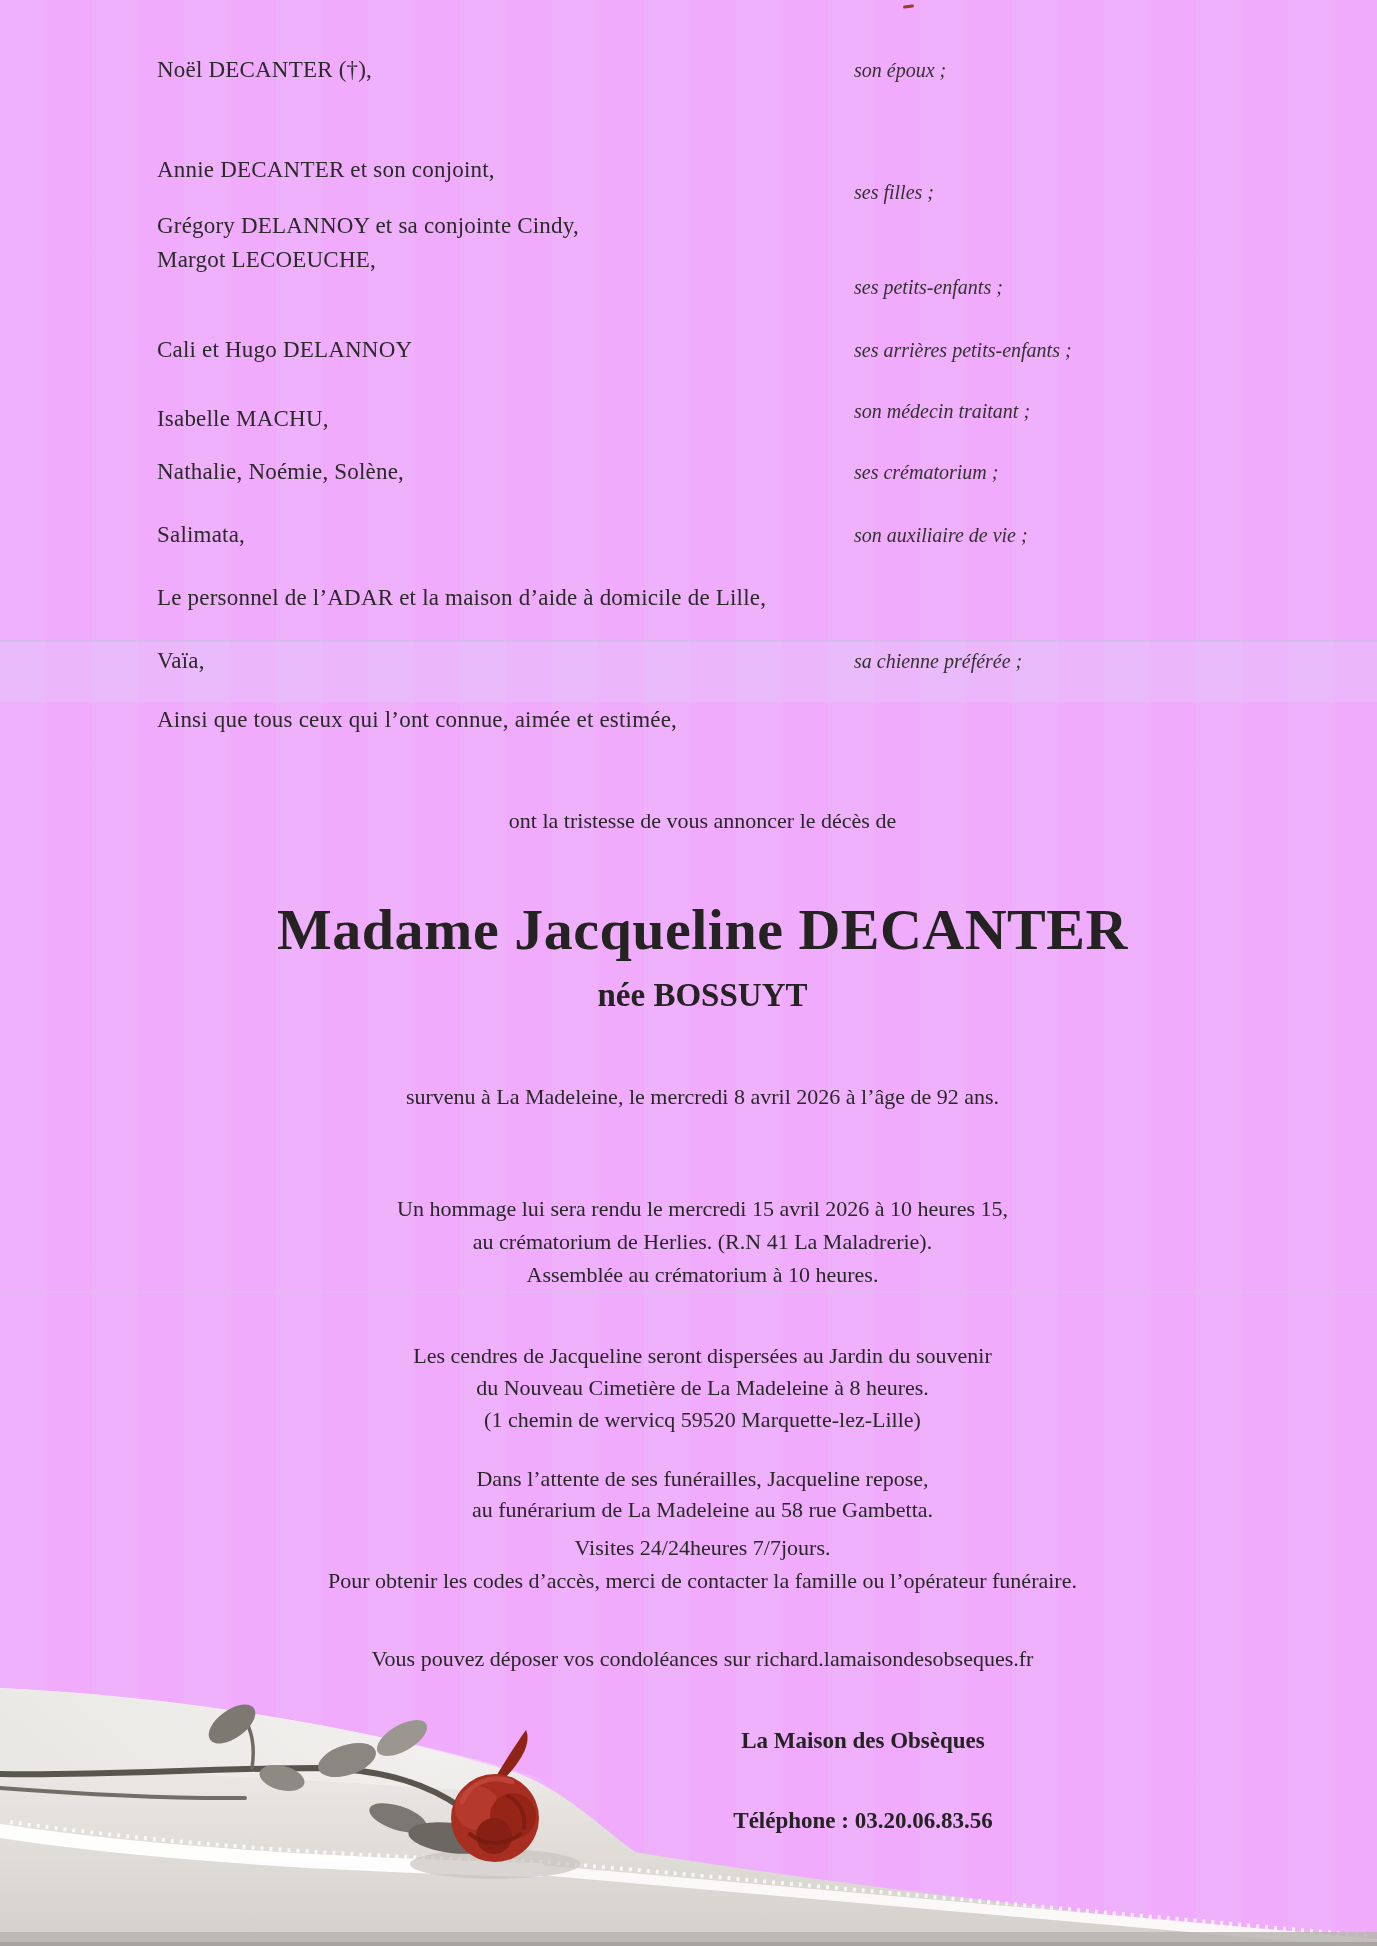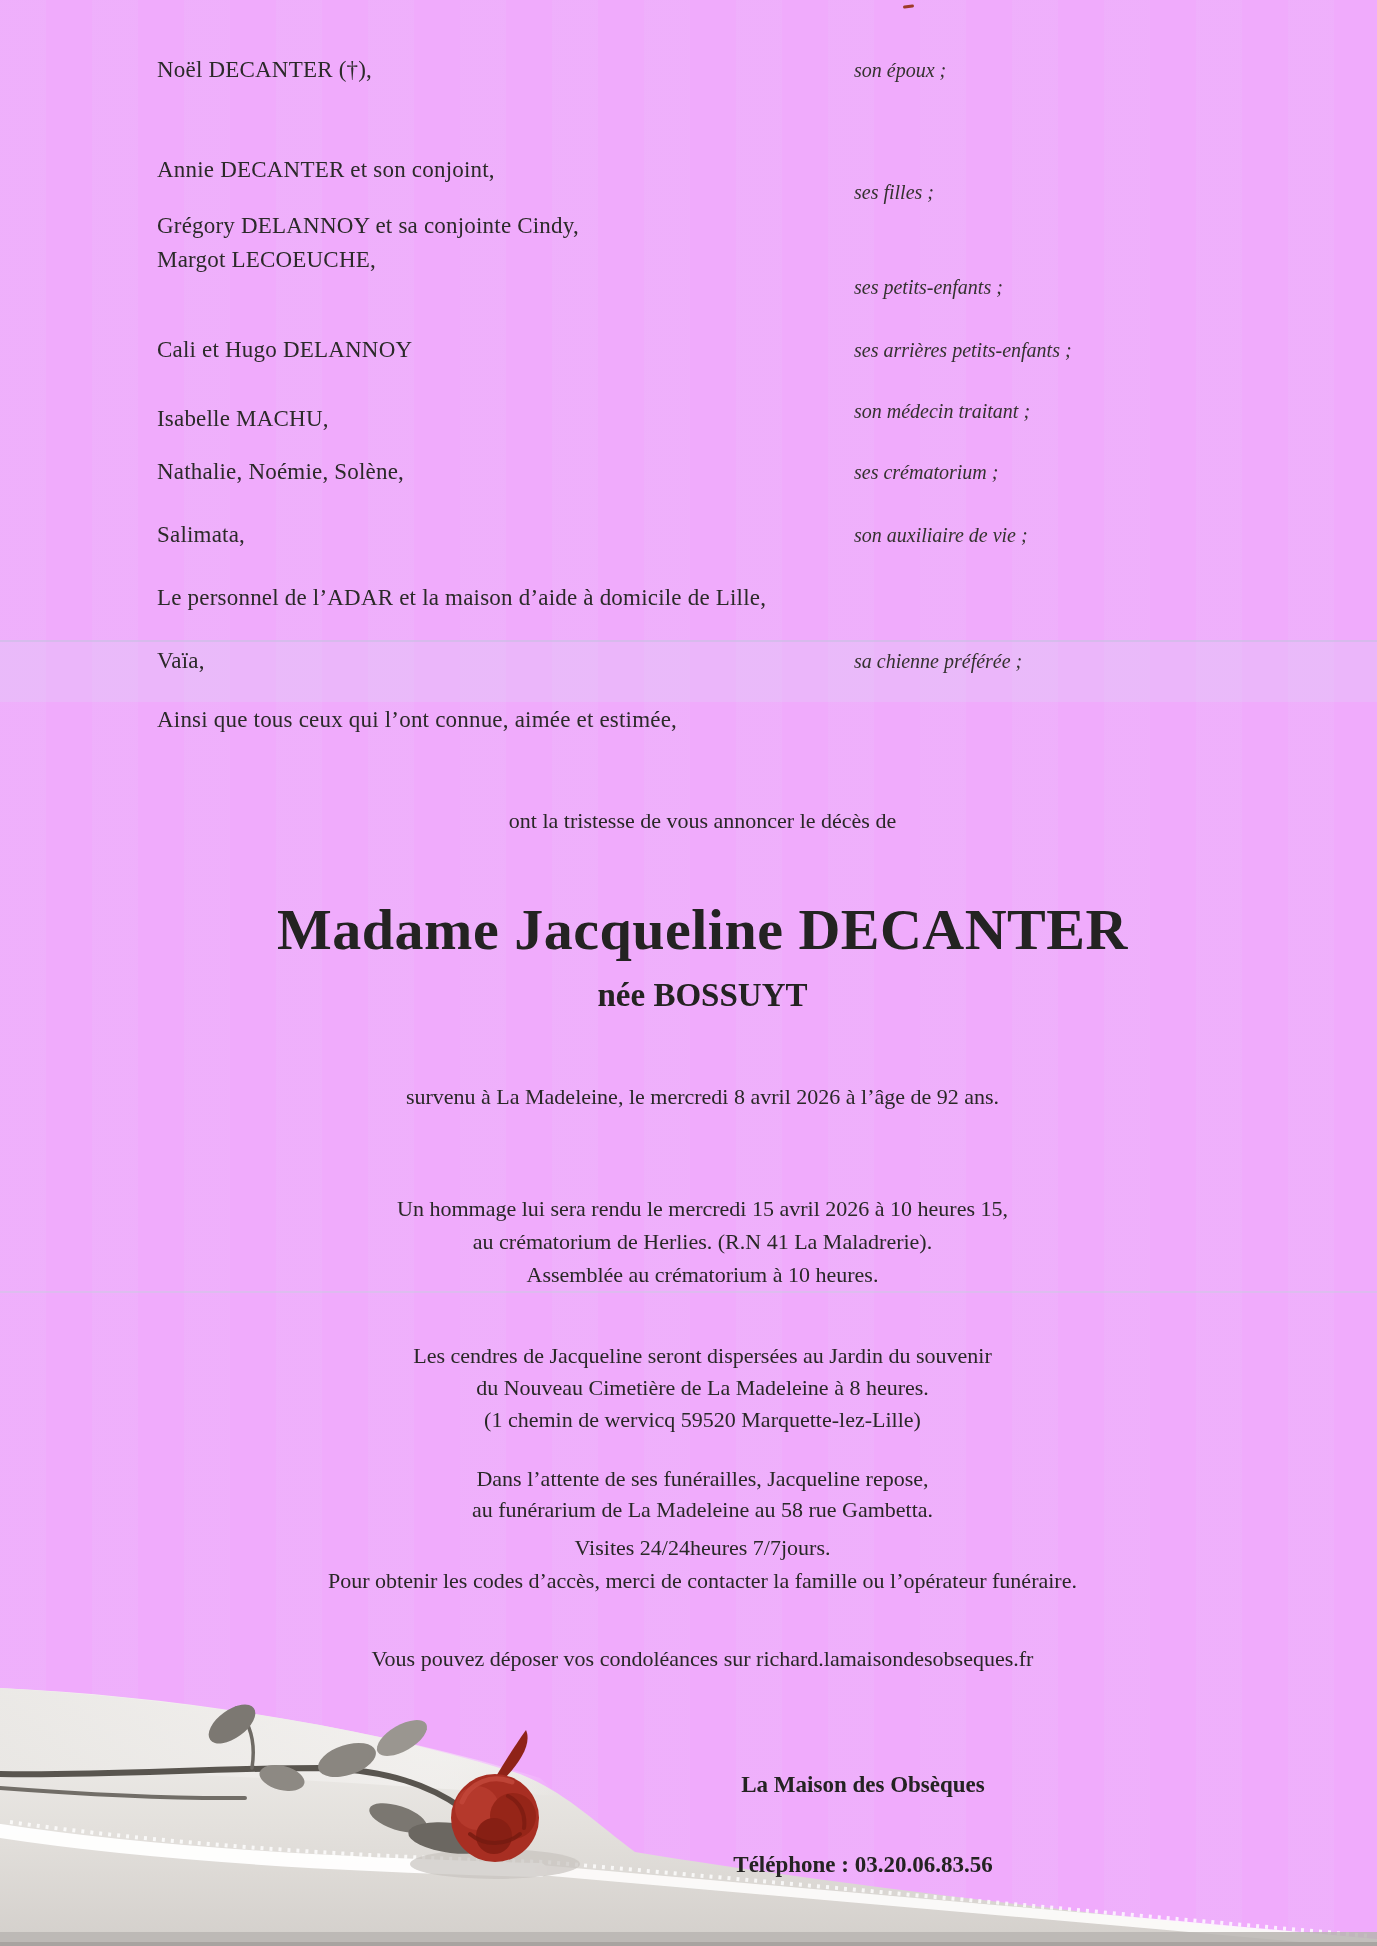--- a/index.html
+++ b/index.html
@@ -54,21 +54,20 @@
   .blk-tribute{top:1192px;line-height:33px;}
   .blk-ashes{top:1340px;line-height:32px;}
   .blk-repose{top:1463px;line-height:31px;}
   .b{font-weight:400;}
 
   
   .home-line{
     position:absolute;left:348px;width:1030px;text-align:center;
     font-size:23px;font-weight:700;line-height:30px;color:#242322;
     white-space:nowrap;
-    margin-top:44px;
   }
   .photo{position:absolute;left:0;top:1626px;width:1377px;height:320px;}
 </style>
 </head>
 <body>
 
 <div class="page">
 
   <div class="tint-band b"></div>
   <div class="scan-line one"></div>

